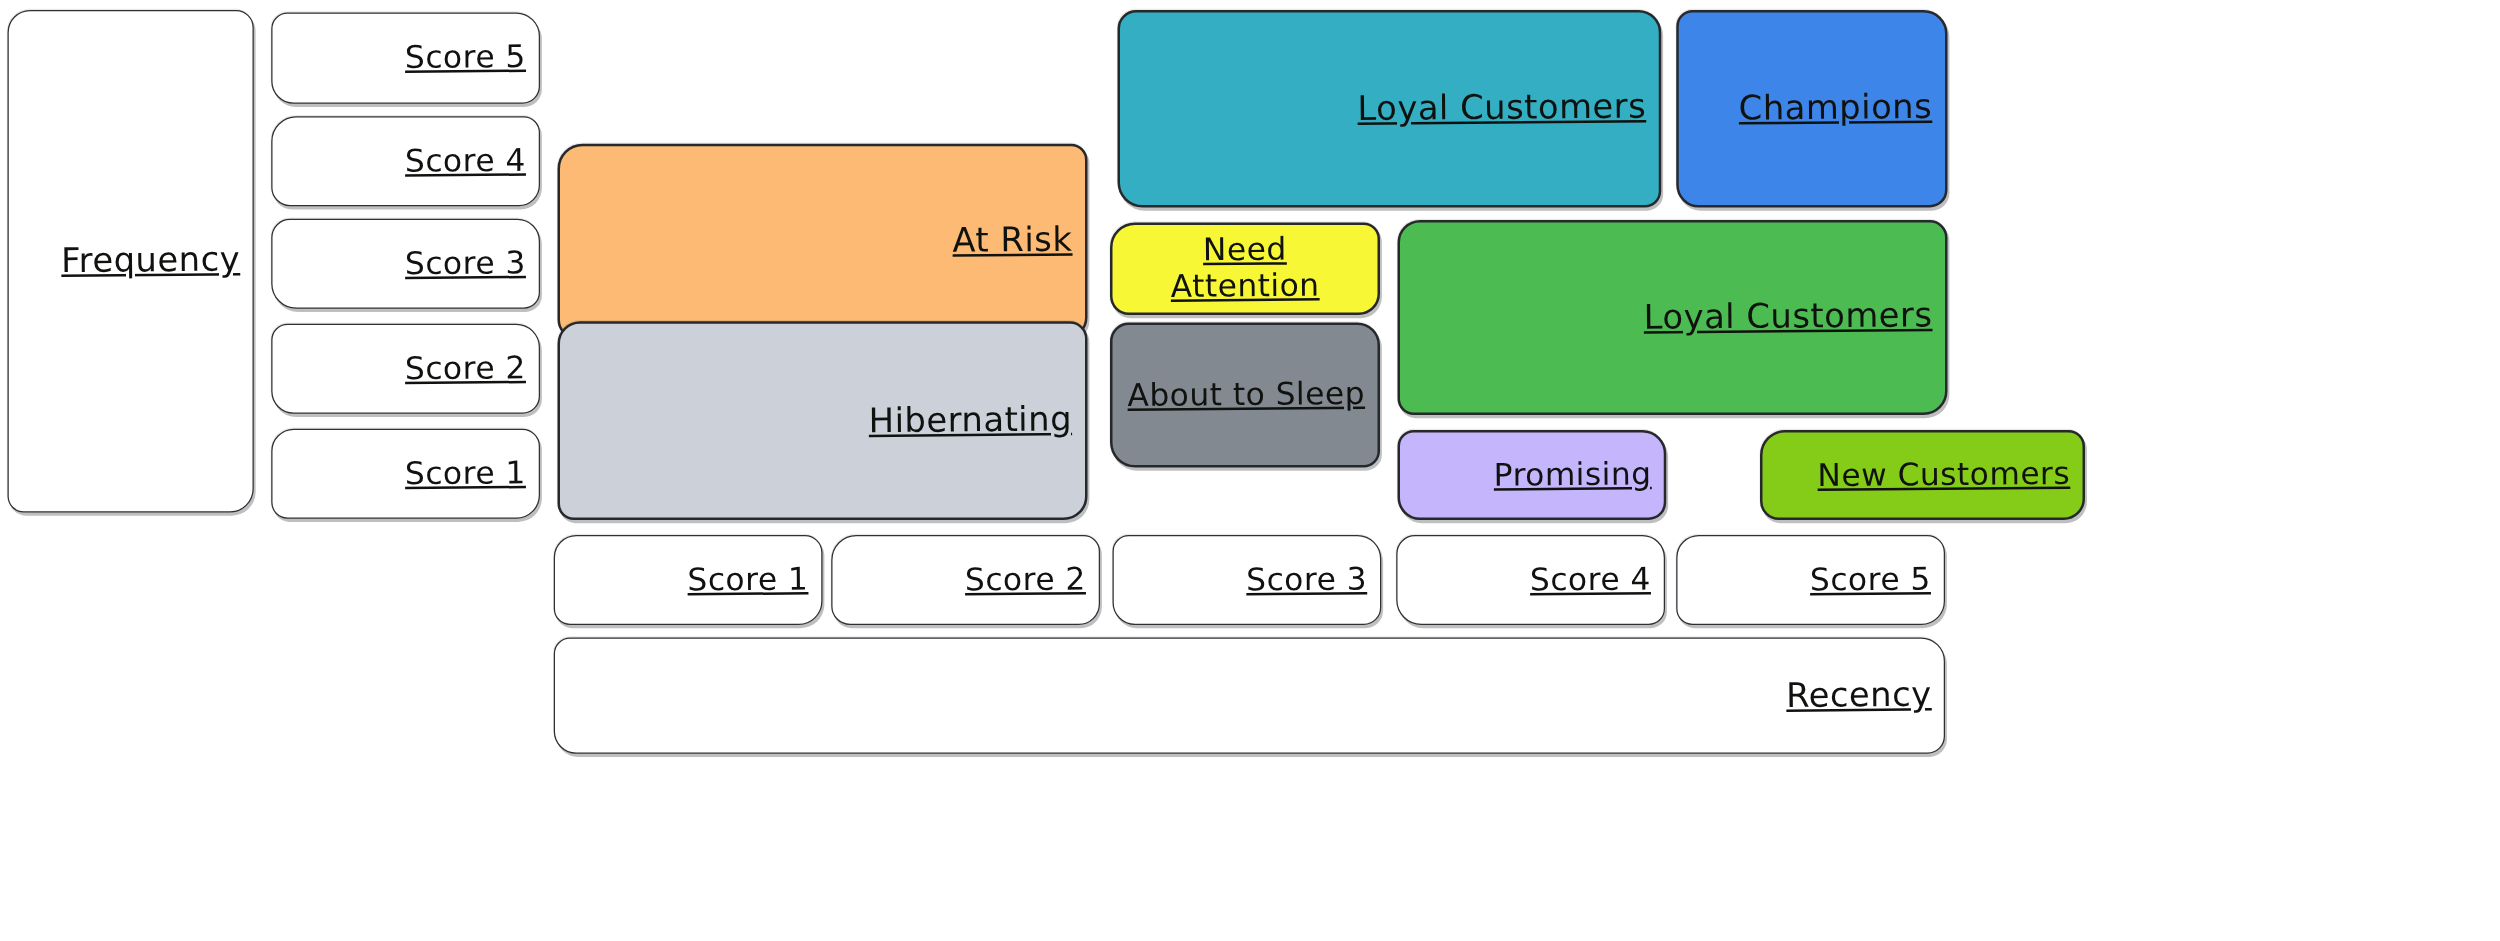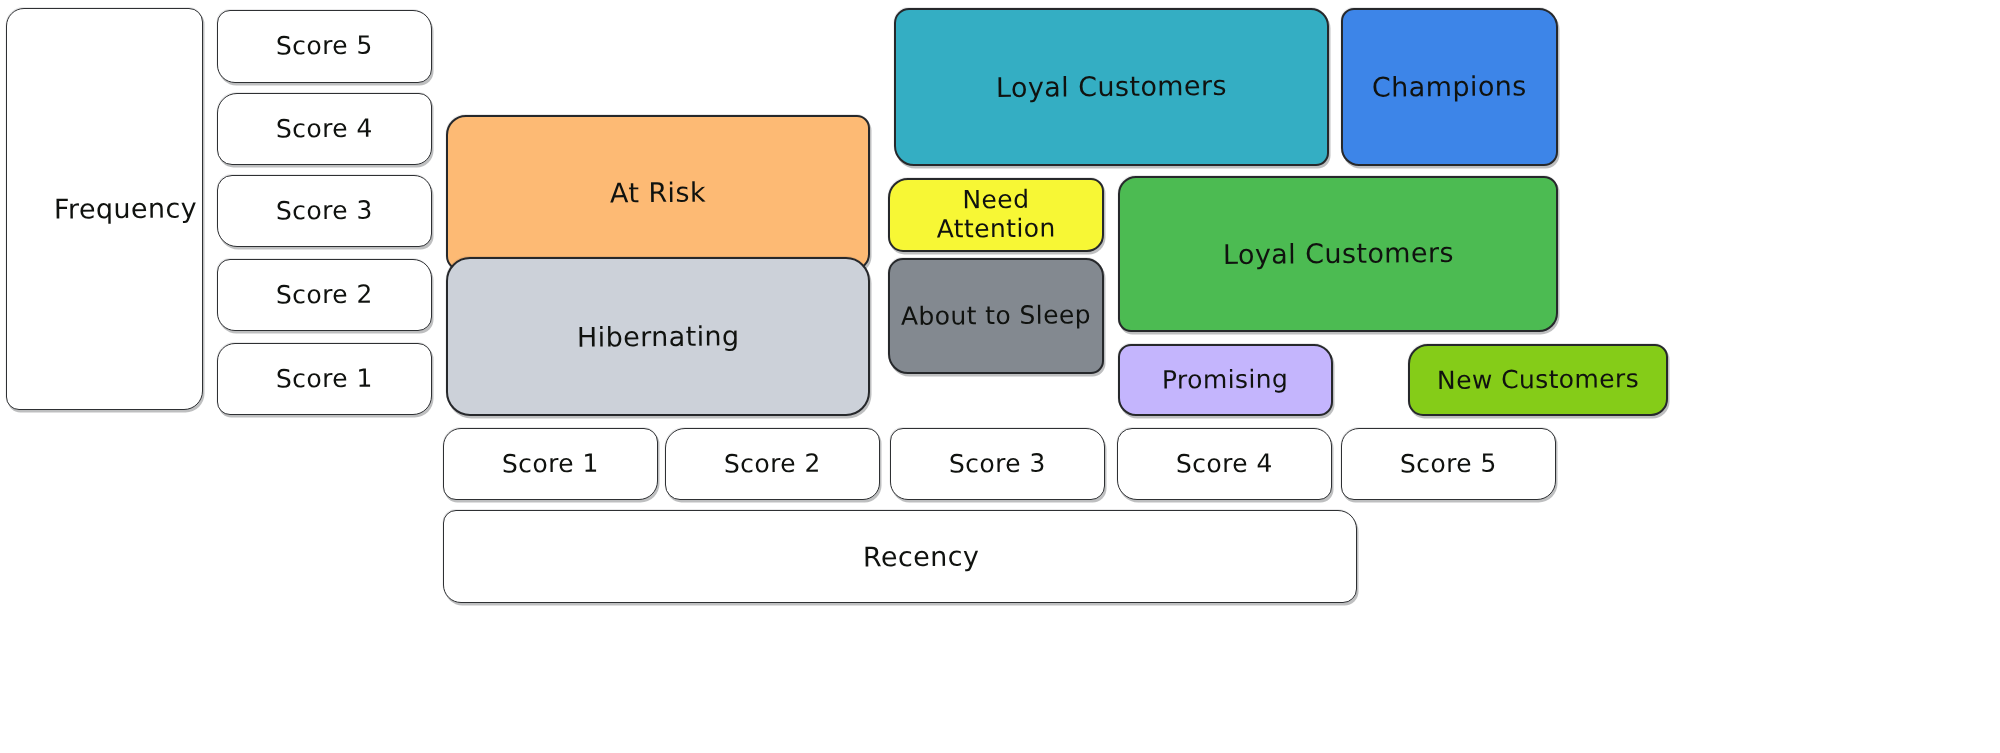--- a/index.html
+++ b/index.html
@@ -20,32 +20,33 @@
     height: 753px;
     background: #ffffff;
   }
 
   
   .box {
     position: absolute;
     box-sizing: border-box;
     display: flex;
     align-items: center;
-    justify-content: center;
+    justify-content: flex-end;
     text-align: center;
     border: 2.2px solid #26282b;
     border-radius: 16px;
     color: #10120f;
     font-family: "DejaVu Sans", sans-serif;
     font-weight: 400;
     letter-spacing: 0.4px;
     line-height: 1.15;
     
     box-shadow: 1.5px 2.5px 0 rgba(40,42,46,0.30),
                 -0.5px -1px 0 rgba(40,42,46,0.10);
+    text-decoration: underline;
   }
   .box > span {
     display: block;
     padding: 0 10px;
     transform: rotate(-0.5deg);
   }
 
   .white {
     background: #ffffff;
     border-color: #2e3033;
@@ -97,21 +98,21 @@
   </div>
   <div class="box white score-box r1" style="left:217px; top:343px; width:215px; height:72px;">
     <span>Score 1</span>
   </div>
 
 
   <div class="box seg r3" style="left:446px; top:92px; width:424px; height:156px; background:#fdba74;margin-top:23px;">
     <span>At Risk</span>
   </div>
 
-  <div class="box seg r1" style="left:446px; top:257px; width:424px; height:159px; background:#ccd1d9;border-radius:24px;">
+  <div class="box seg r1" style="left:446px; top:257px; width:424px; height:159px; background:#ccd1d9;">
     <span>Hibernating</span>
   </div>
 
   <div class="box seg r4" style="left:894px; top:8px; width:435px; height:158px; background:#34aec3;">
     <span>Loyal Customers</span>
   </div>
 
   <div class="box seg seg-sm r3" style="left:888px; top:178px; width:216px; height:74px; background:#f7f735;">
     <span>Need Attention</span>
   </div>
@@ -145,17 +146,17 @@
   <div class="box white score-box r2" style="left:890px; top:428px; width:215px; height:72px;">
     <span>Score 3</span>
   </div>
   <div class="box white score-box r4" style="left:1117px; top:428px; width:215px; height:72px;">
     <span>Score 4</span>
   </div>
   <div class="box white score-box r1" style="left:1341px; top:428px; width:215px; height:72px;">
     <span>Score 5</span>
   </div>
 
-  <div class="box white axis-box r2" style="left:443px; top:510px; width:914px; height:93px;">
+  <div class="box white axis-box r2" style="left:443px; top:510px; width:1113px; height:93px;">
     <span>Recency</span>
   </div>
 
 </div>
 
 </body></html>

